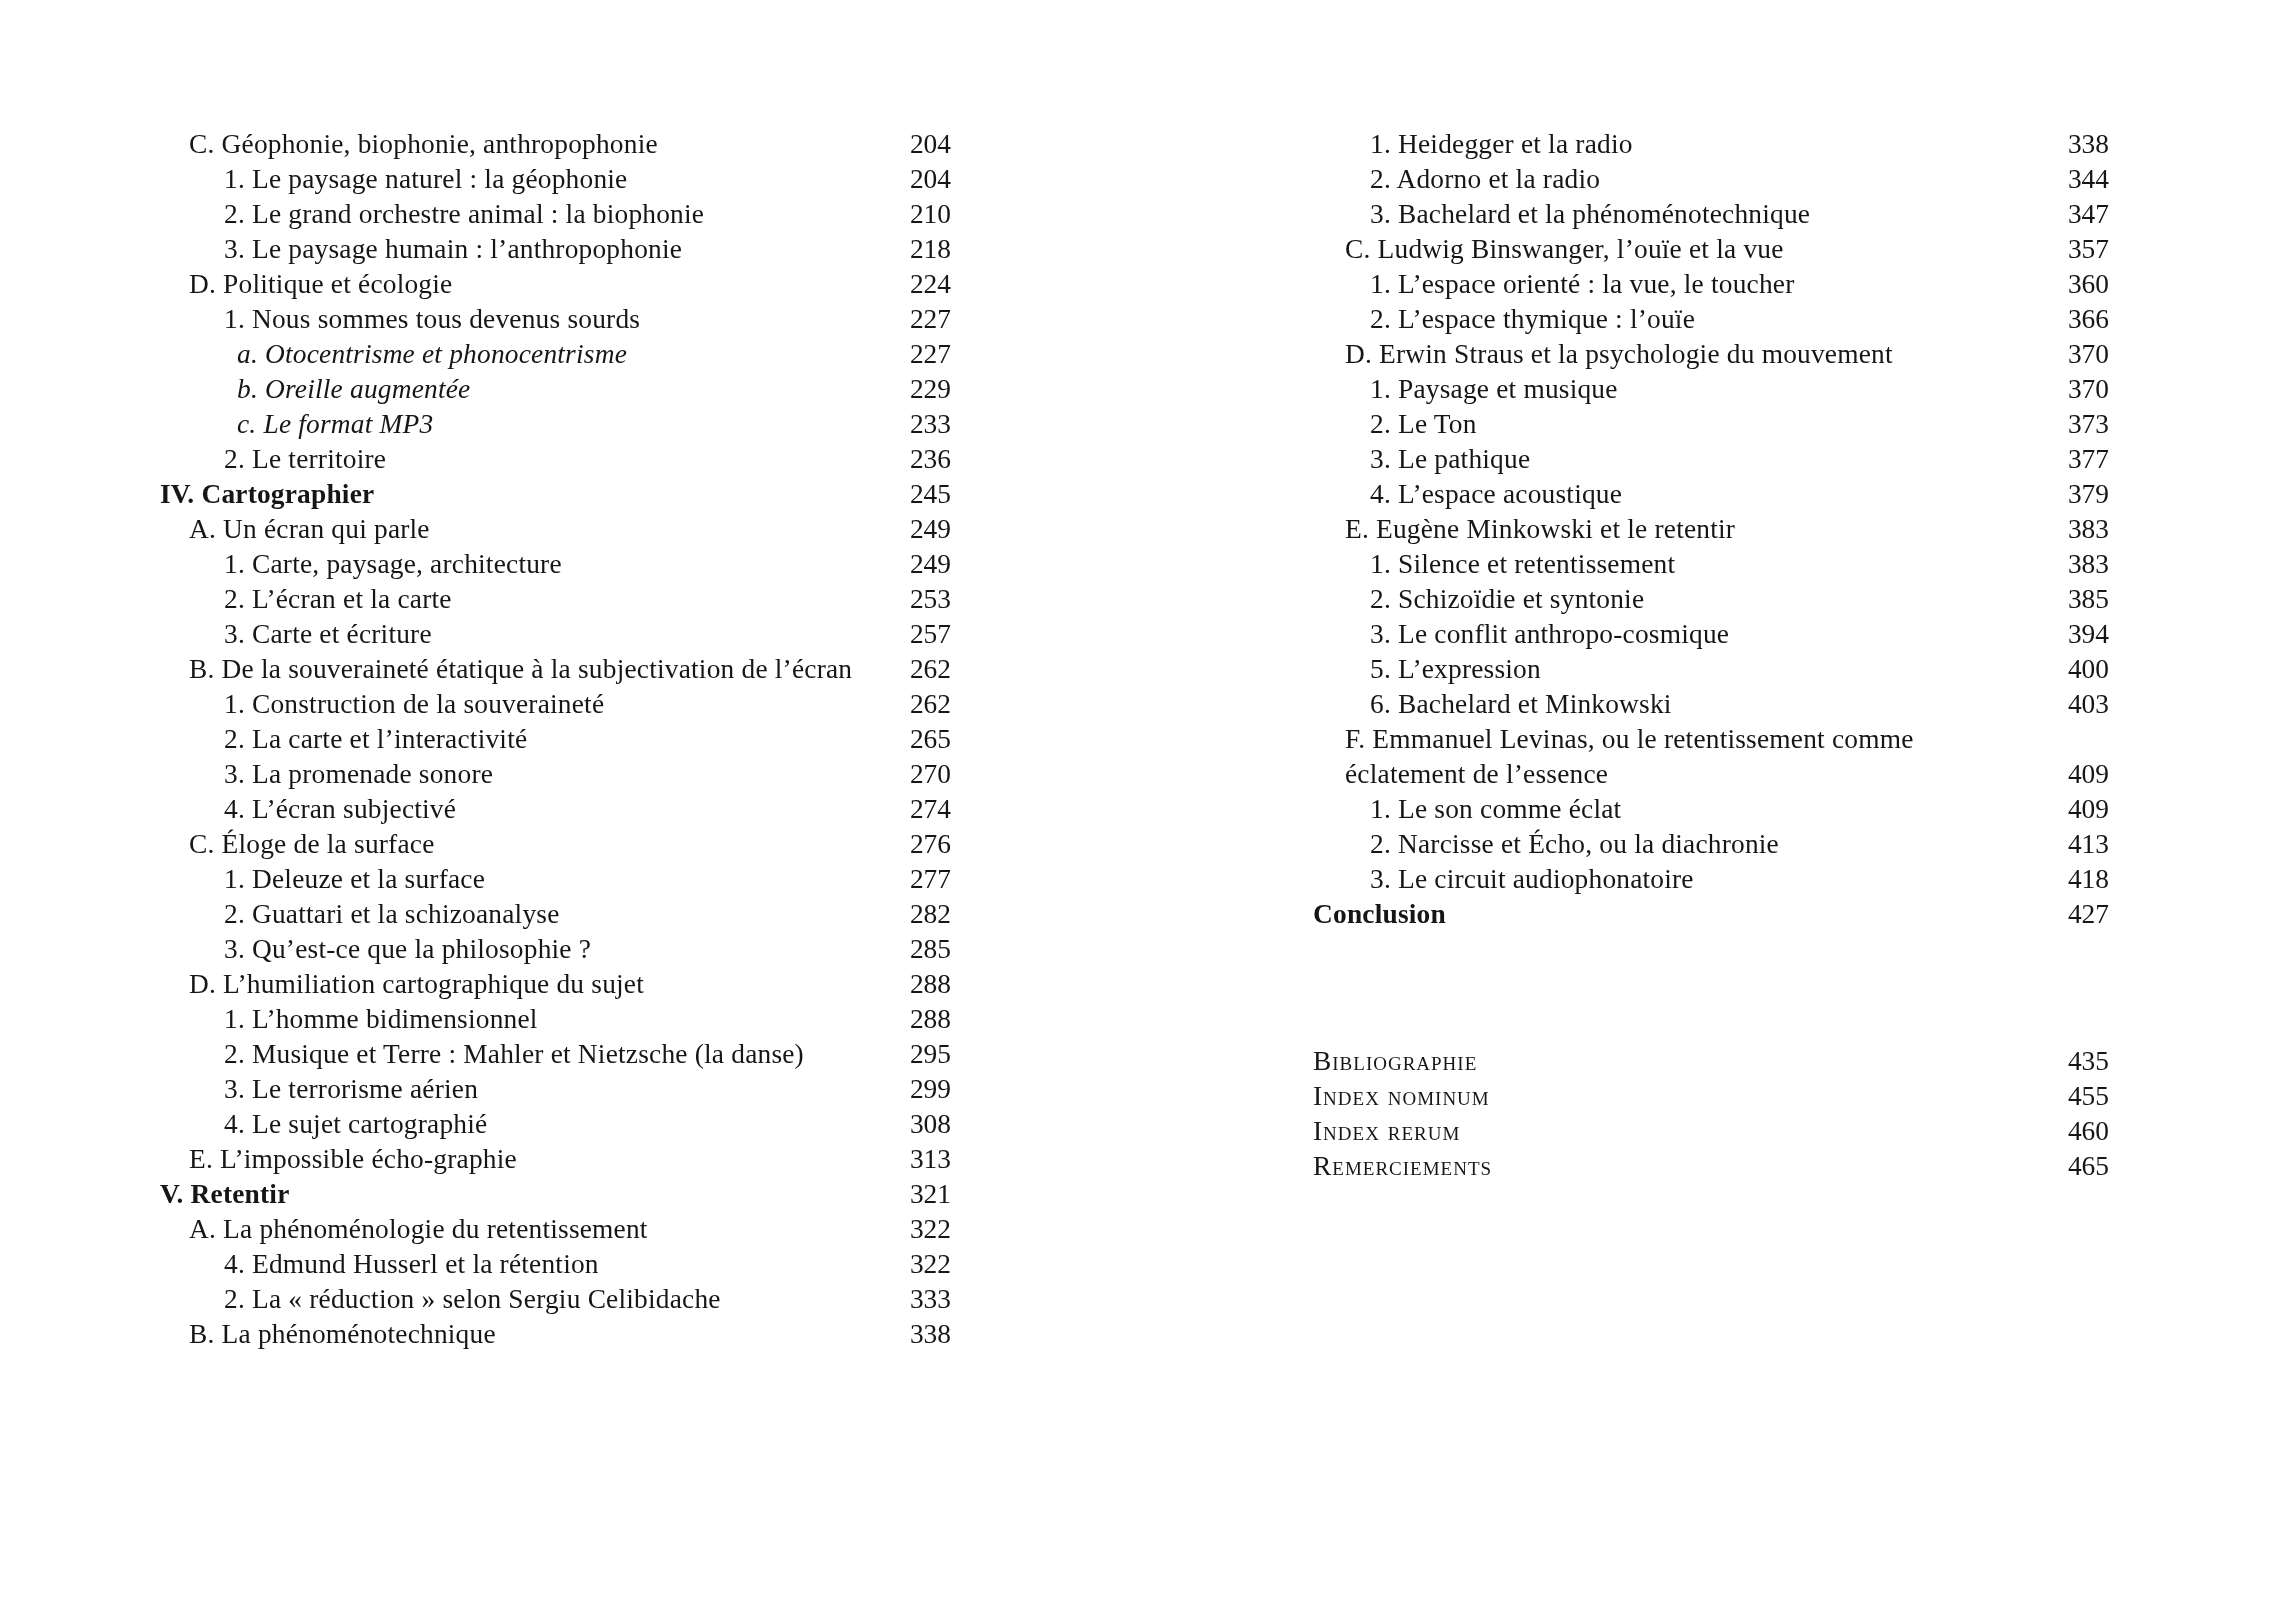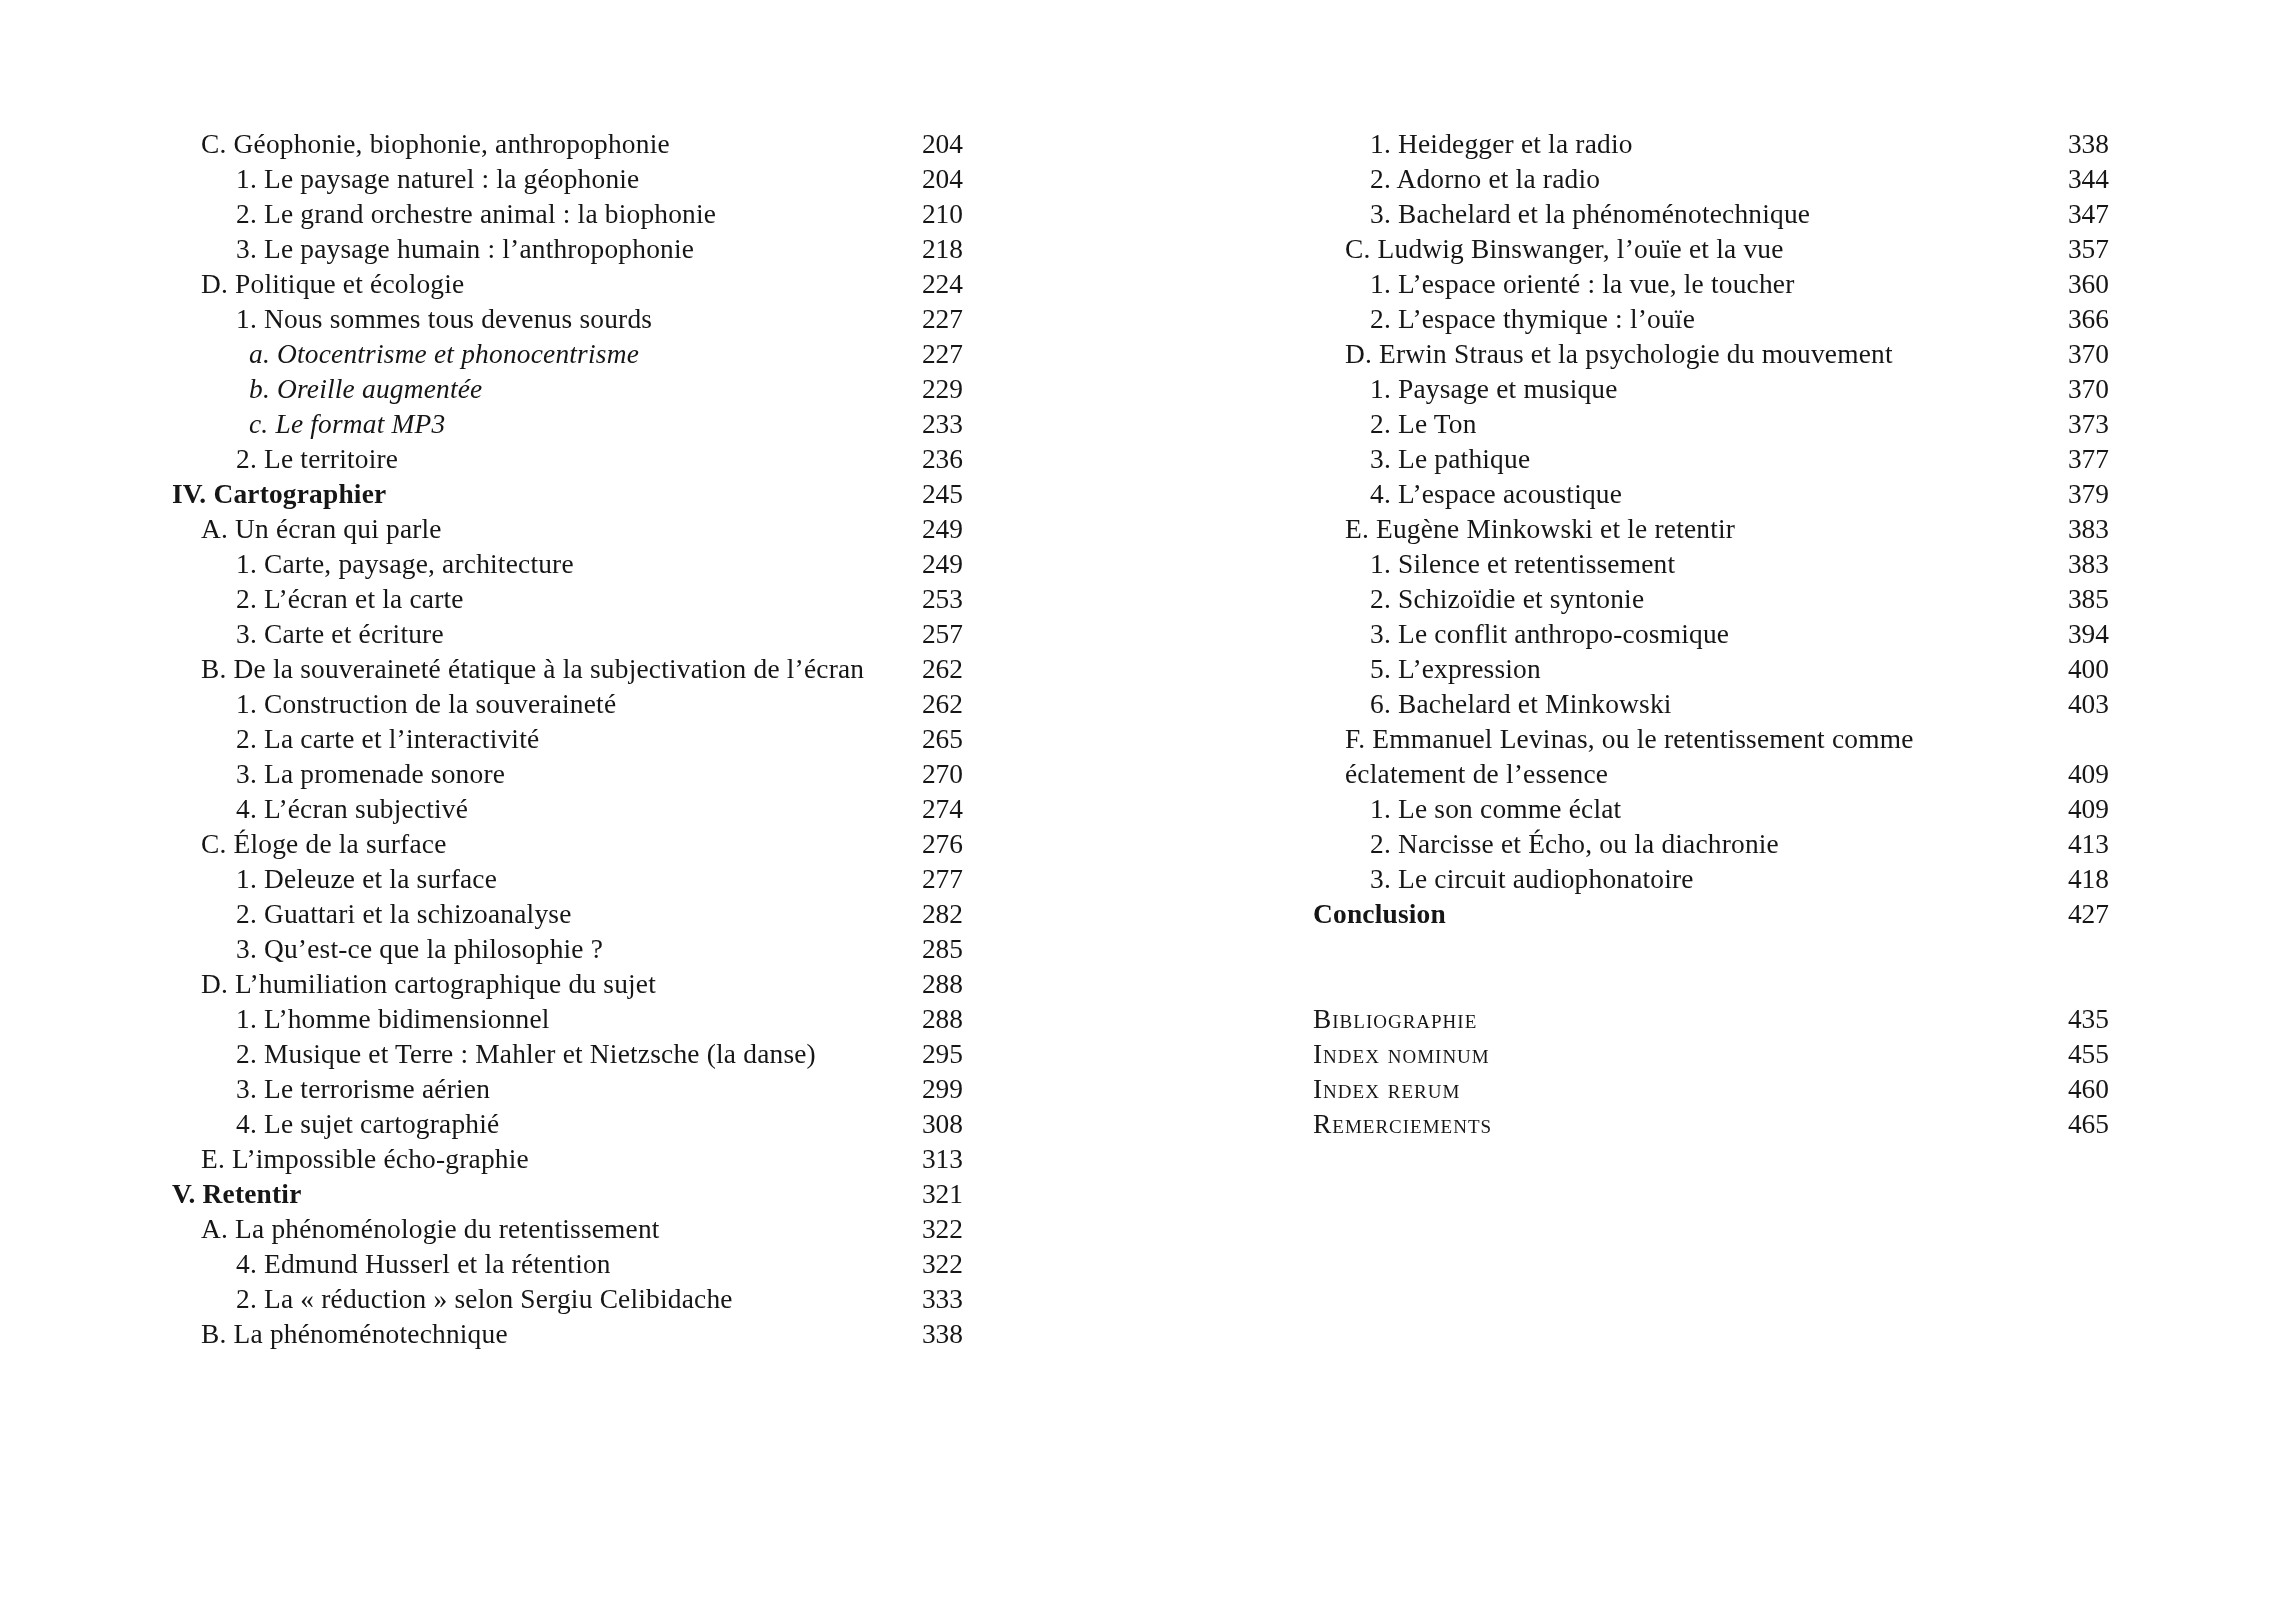--- a/index.html
+++ b/index.html
@@ -13,40 +13,40 @@
     height: 1621px;
     background: #ffffff;
     font-family: "Liberation Serif", "DejaVu Serif", serif;
     color: #161616;
     overflow: hidden;
   }
   .col {
     position: absolute;
     top: 127px;
   }
-  .col-left  { left: 172px;  width: 791px; }
+  .col-left  { left: 160px;  width: 791px; }
   .col-right { left: 1313px; width: 796px; }
 
   .row {
     display: flex;
     align-items: baseline;
     font-size: 27.4px;
     line-height: 35px;
     box-sizing: border-box;
   }
   
   .col-left .lvl-1 { padding-left: 29px; }
   .col-left .lvl-2 { padding-left: 64px; }
   .col-left .lvl-3 { padding-left: 77px; }
   
   .col-right .lvl-1 { padding-left: 32px; }
   .col-right .lvl-2 { padding-left: 57px; }
 
   .gap-1 { }
-  .gap-2 { margin-top: 70px; }
+  .gap-2 { margin-top: 112px; }
 
   .title {
     white-space: pre;
     letter-spacing: 0.2px;
   }
   .pageno {
     margin-left: auto;
     padding-left: 13.7px;
     white-space: pre;
   }

